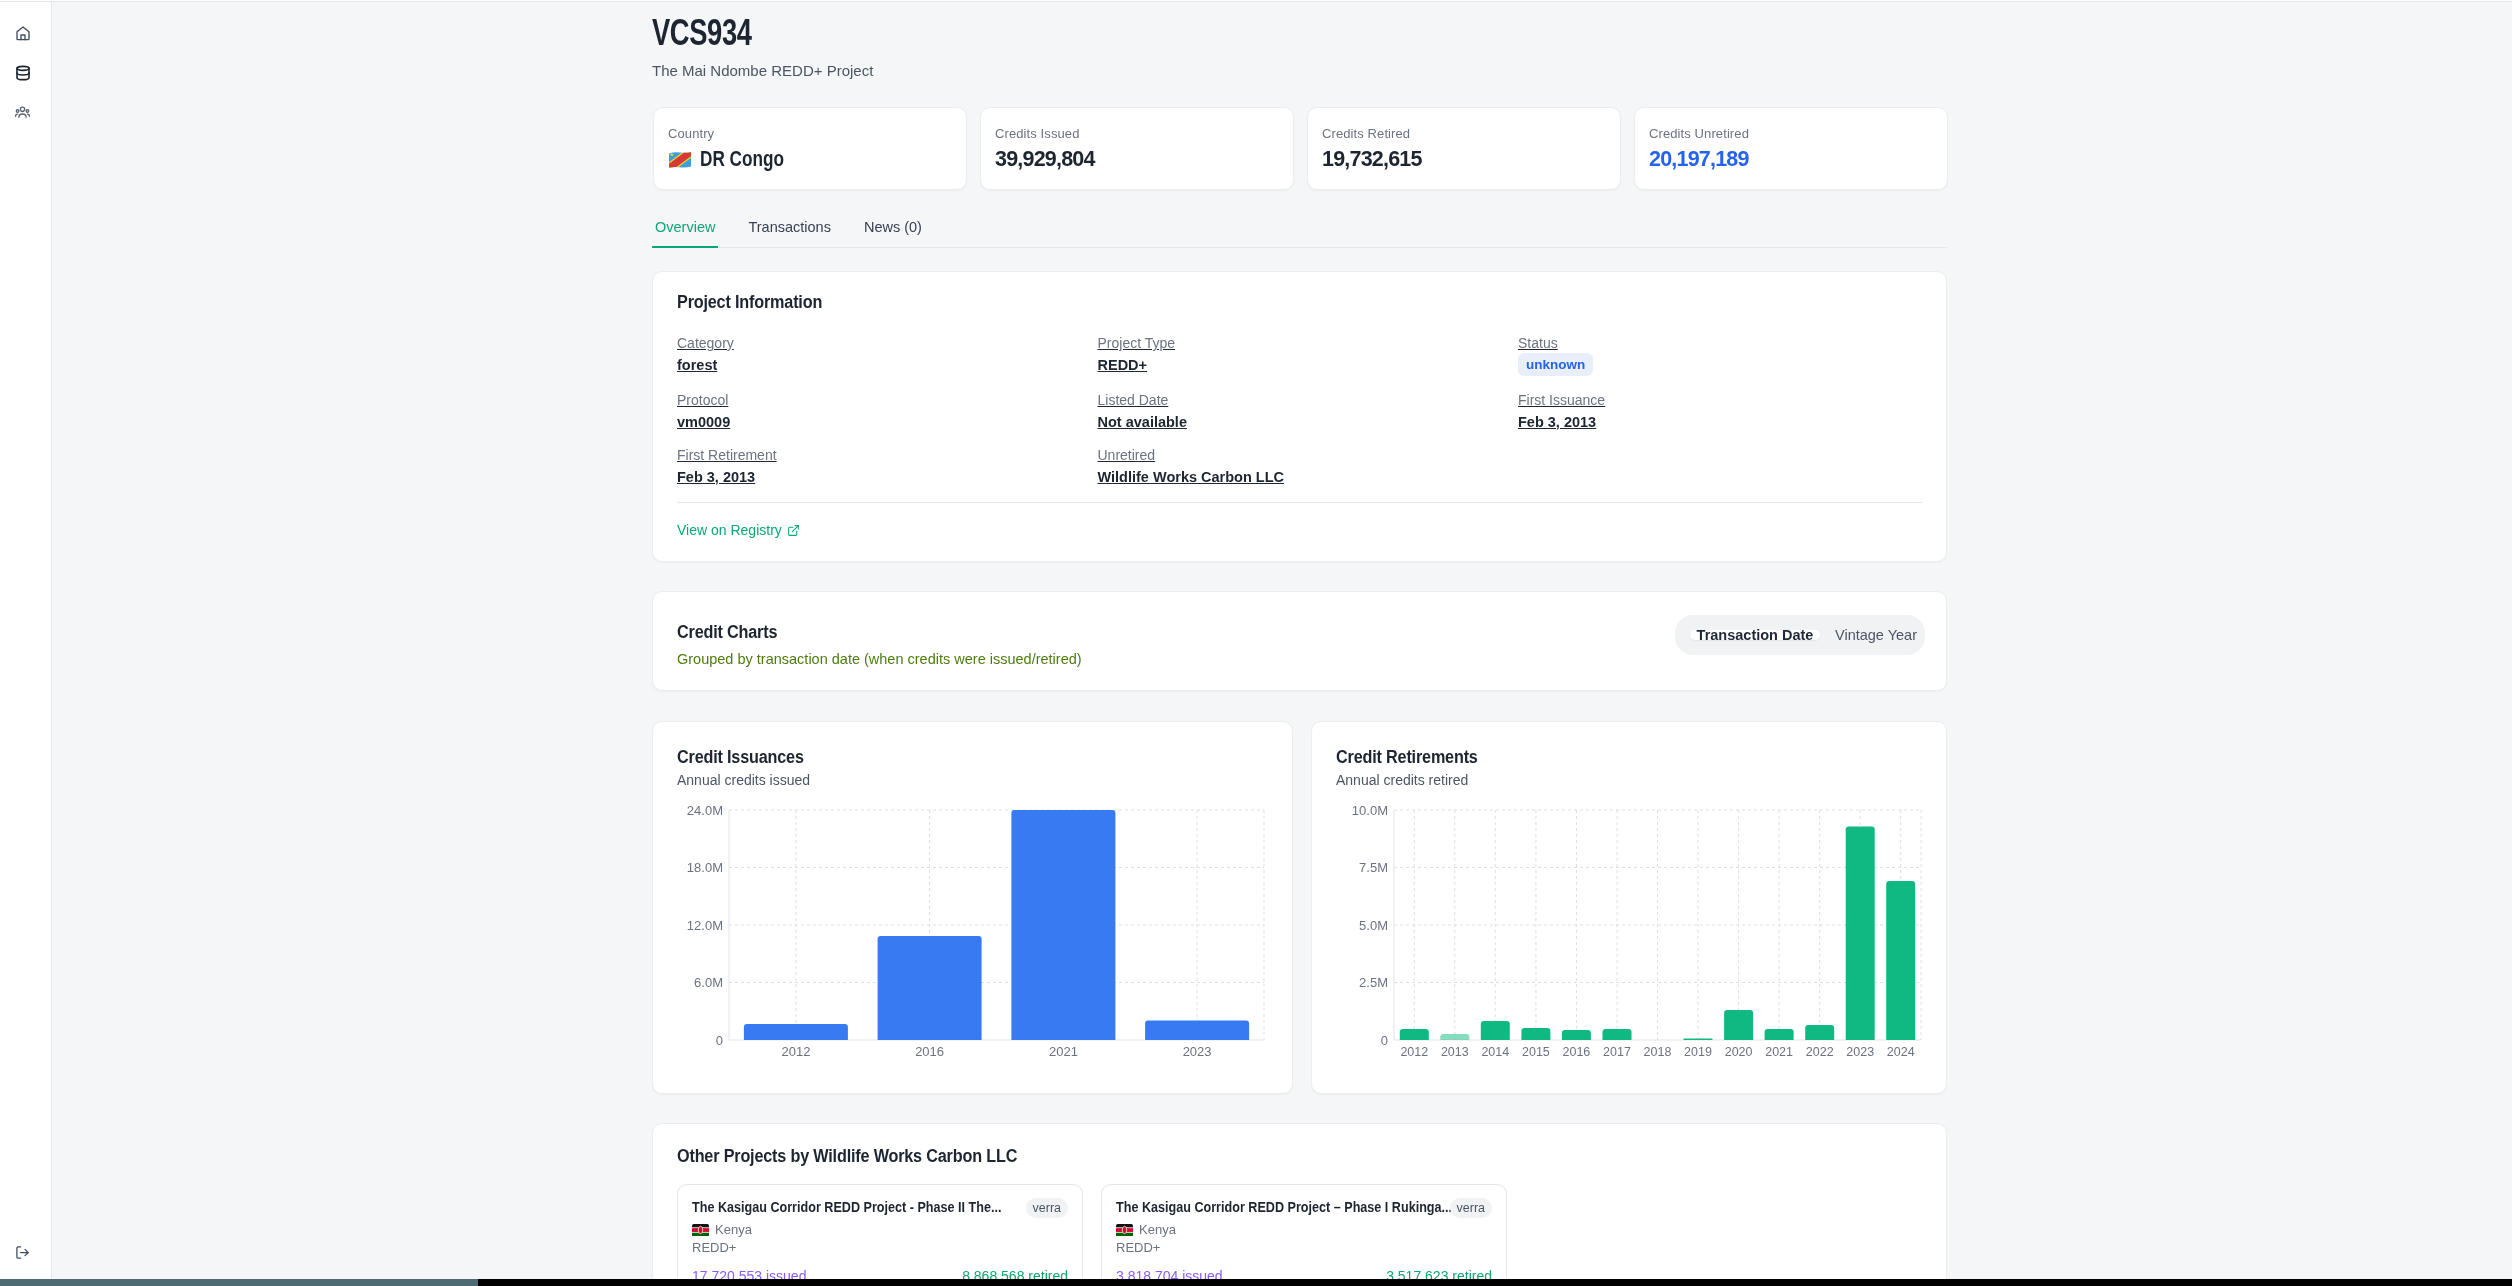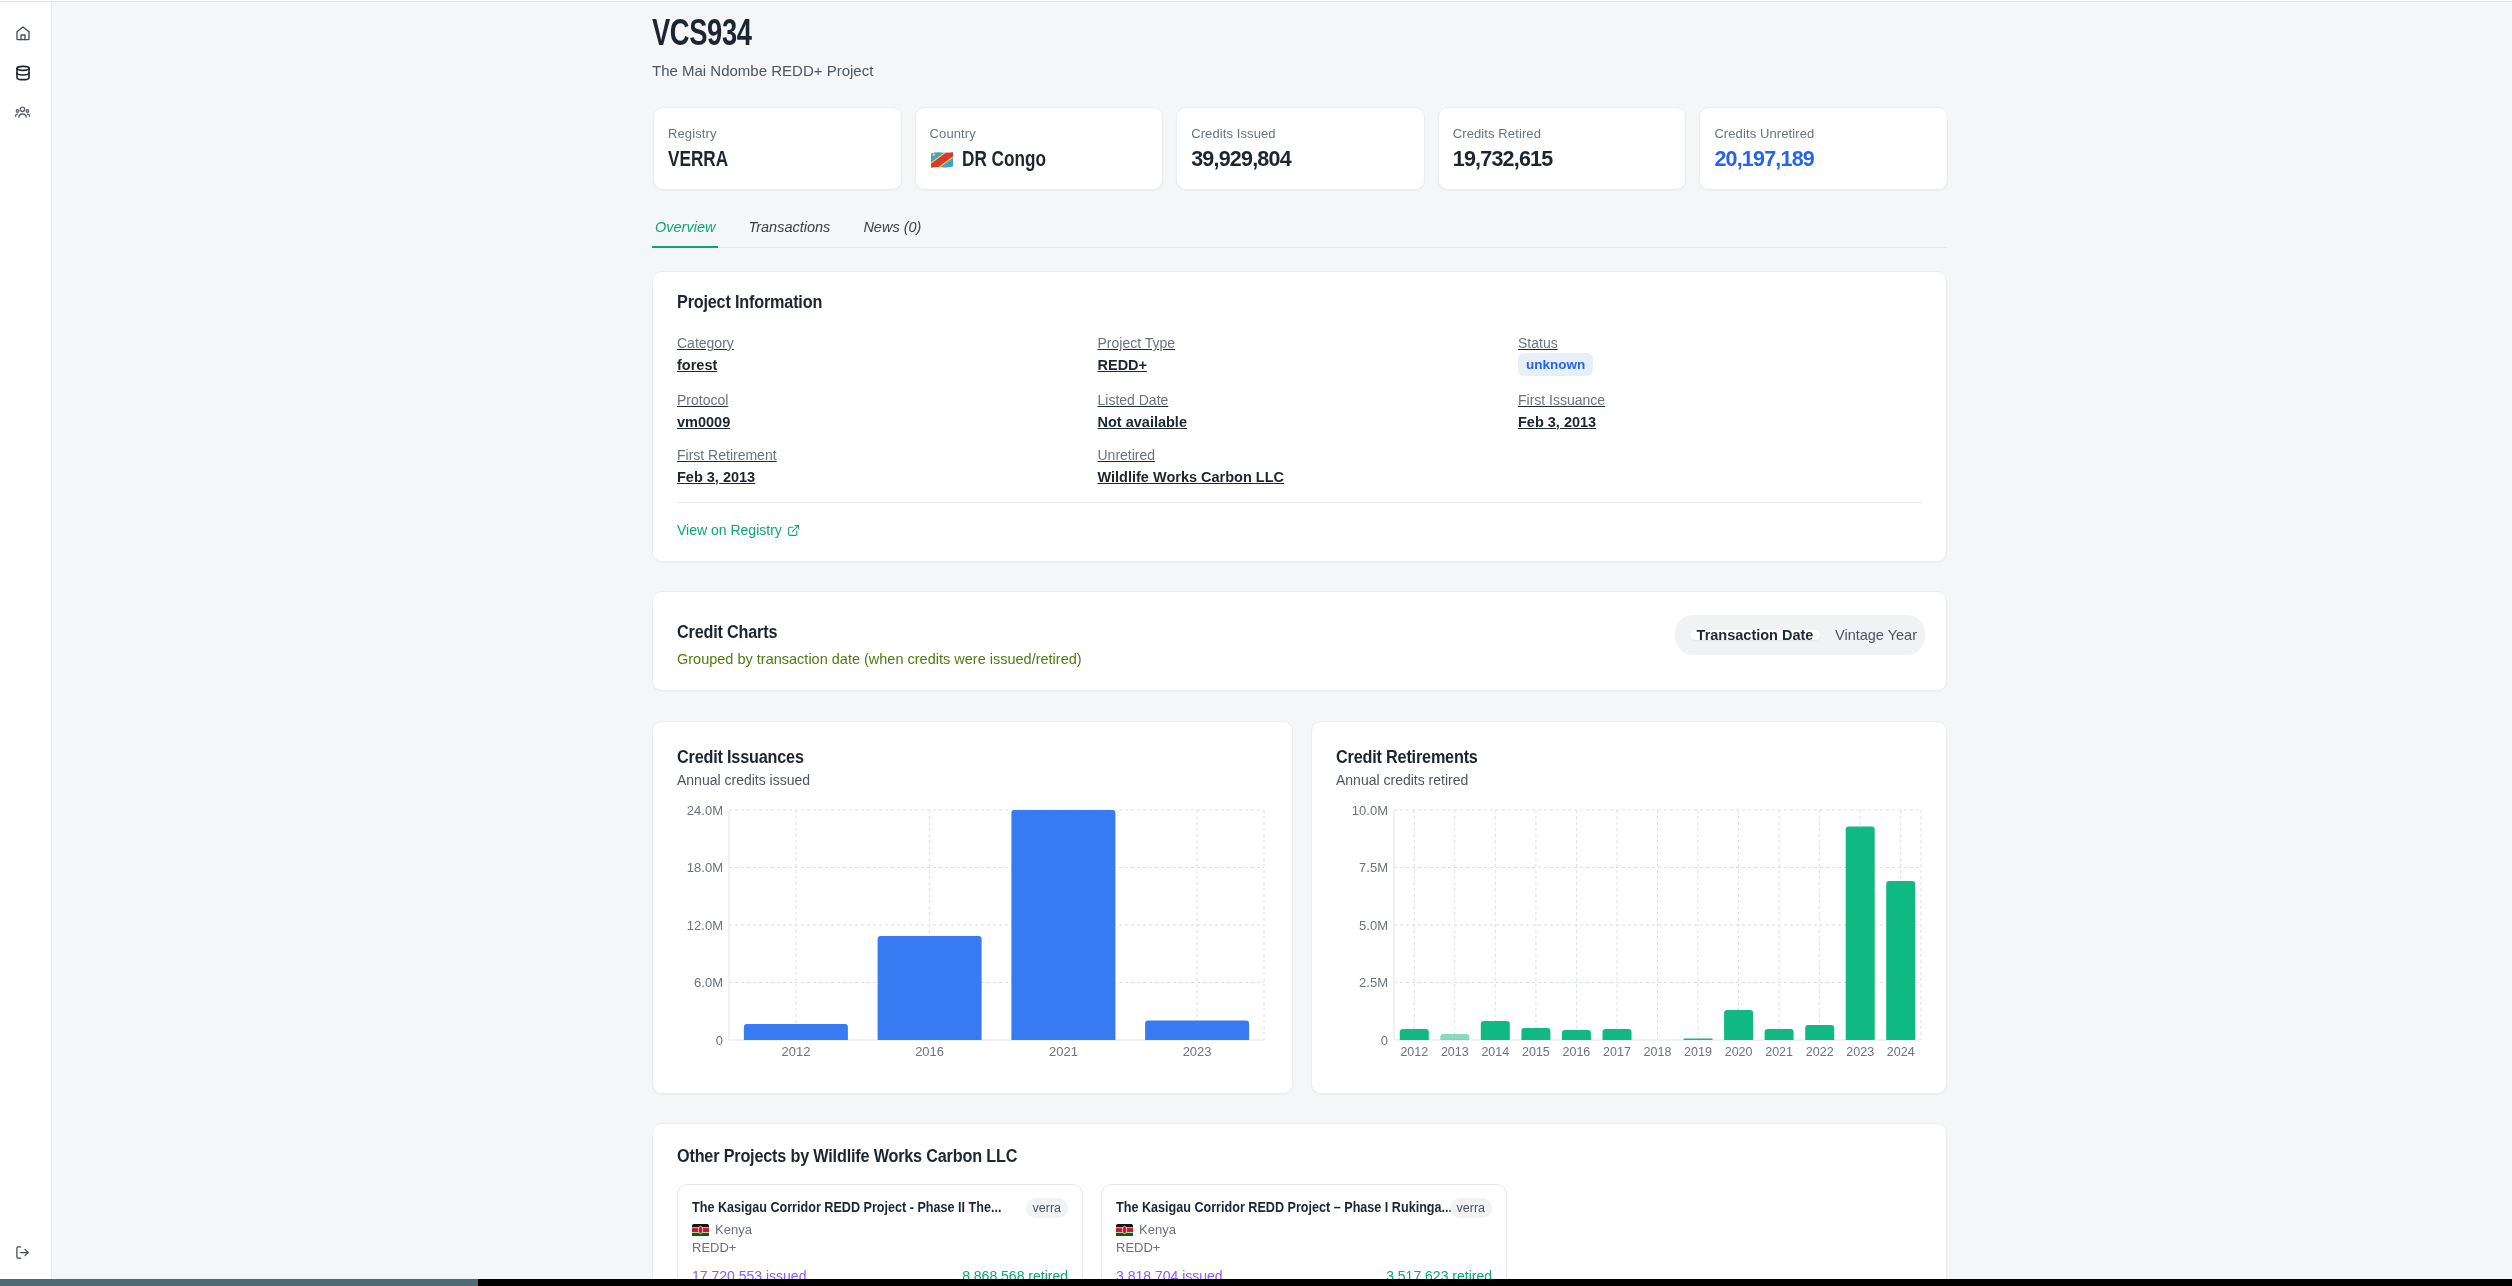--- a/index.html
+++ b/index.html
@@ -32,21 +32,21 @@
 .stat { flex:1 1 0; height:83px; padding:18px 14px 0 14px; }
 .stat .lab { font-size:13px; color:#6b7280; letter-spacing:0.1px; }
 .stat .val { margin-top:6px; font-size:21.5px; font-weight:700; color:#1d2530; letter-spacing:-0.8px; display:flex; align-items:center; gap:8px;}
 .stat .val.blue { color:#2563eb; }
 .vt { transform:scaleX(0.8); transform-origin:0 50%; display:inline-block; letter-spacing:0; }
 .tabs {
   position:absolute; left:652px; top:213px; width:1295px;
   border-bottom:1px solid #e5e7eb; display:flex; gap:27px;
   font-size:14.5px; color:#374151;
 }
-.tab { padding:6px 3px 12px 3px; position:relative;font-style:italic; }
+.tab { padding:6px 3px 12px 3px; position:relative; }
 .tab.active { color:#0ca678; }
 .tab.active:after {
   content:""; position:absolute; left:0; right:0; bottom:-1px; height:2px; background:#0ca678;
 }
 
 .info { left:652px; top:271px; width:1295px; height:291px; padding:20px 24px; position:absolute; }
 .cardtitle { font-size:18px; font-weight:700; color:#1d2530; letter-spacing:-0.2px; transform:scaleX(0.9); transform-origin:0 50%; white-space:nowrap; }
 .igrid { margin-top:22px; }
 .irow { display:flex;text-decoration:underline; }
 .icell { width:420.5px; flex:0 0 auto; padding-bottom:16px; }
@@ -115,26 +115,20 @@
       <path d="M9 21H5a2 2 0 0 1-2-2V5a2 2 0 0 1 2-2h4"></path>
       <polyline points="16 17 21 12 16 7"></polyline>
       <line x1="21" y1="12" x2="9" y2="12"></line>
     </svg>
 </div>
 
 <h1 class="title">VCS934</h1>
 <div class="subtitle">The Mai Ndombe REDD+ Project</div>
 
 <div class="stats">
-  <div class="stat card">
-      <div class="lab">Registry</div>
-      <div class="val">
-        <span class="vt">VERRA</span>
-      </div>
-    </div>
   <div class="stat card">
       <div class="lab">Country</div>
       <div class="val">
     <svg width="24" height="18" viewBox="0 0 24 18">
       <defs>
             <clipPath id="fw">
               <path d="M1 2.4 Q6 0.8 12 1.5 Q18 2.2 23 1.2 L23 15.4 Q18 17 12 16.3 Q6 15.6 1 16.6 Z"></path>
             </clipPath>
           </defs>
       <g clip-path="url(#fw)">

